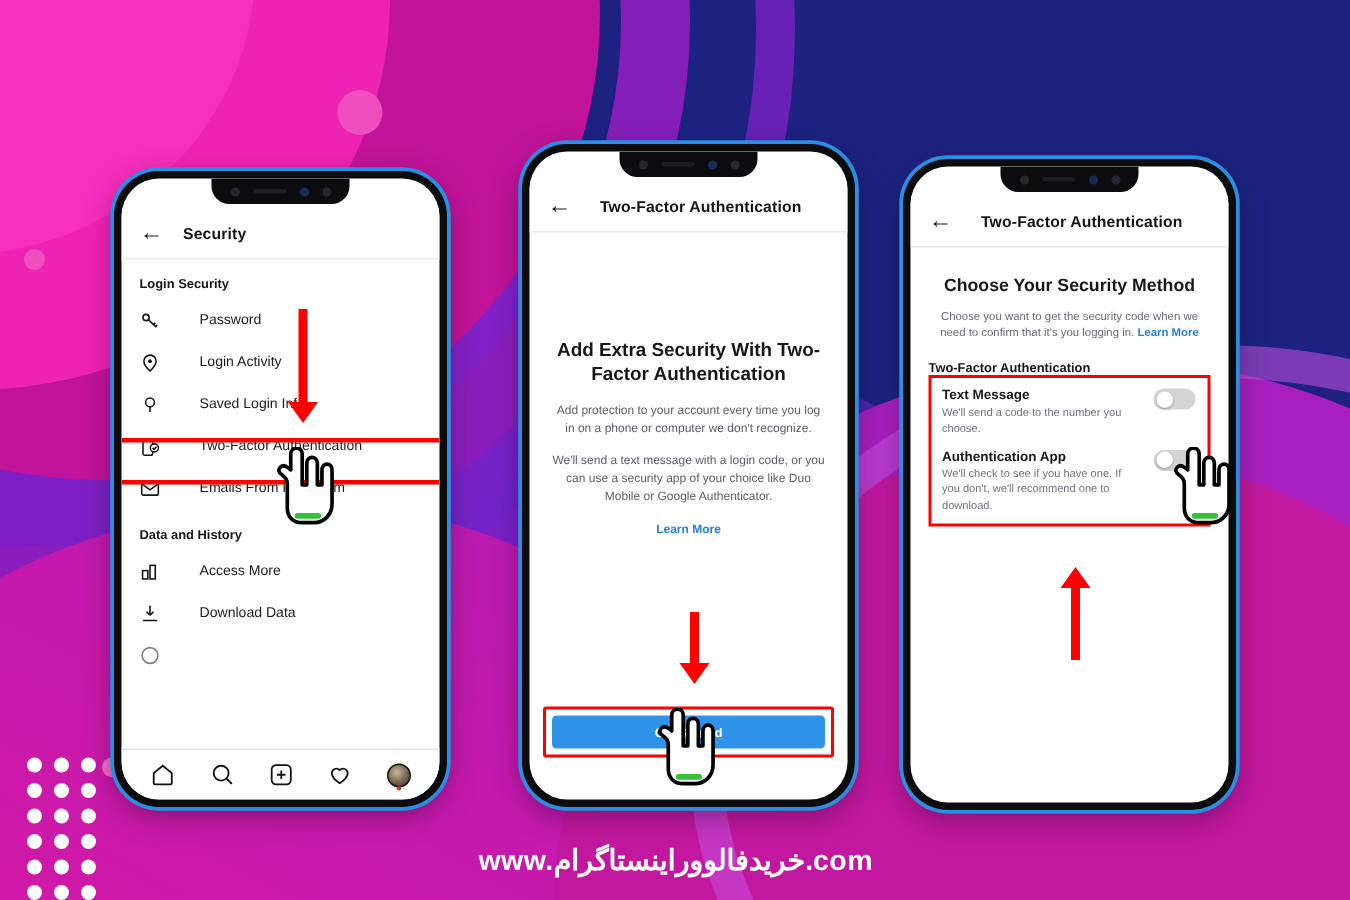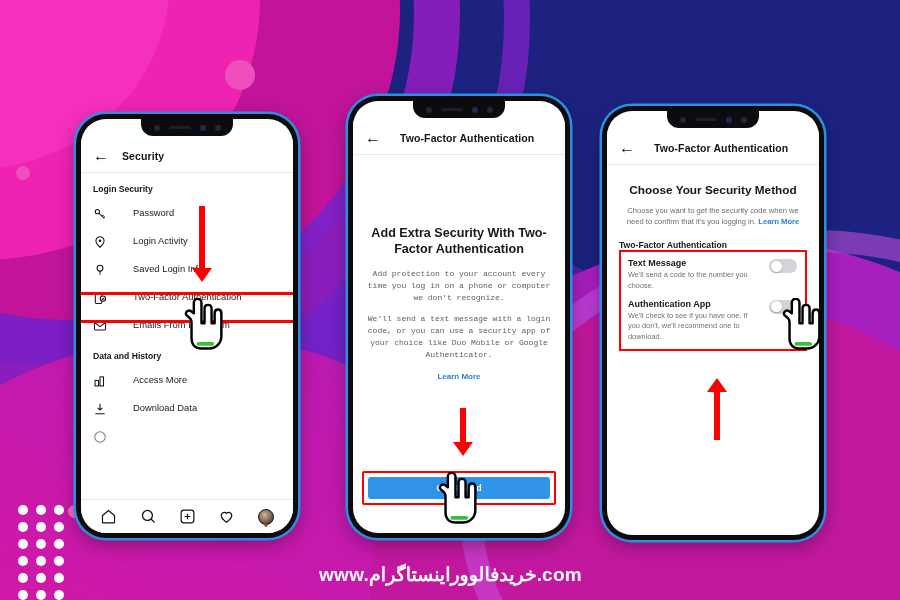--- a/index.html
+++ b/index.html
@@ -90,21 +90,21 @@
   .tabbar .ti svg { width:100%; height:100%; }
   .avatar { width:16px; height:16px; border-radius:50%;
     background:radial-gradient(circle at 40% 35%,#cdb69a,#6b5a45 62%,#2b2520);
     border:1.5px solid #111; position:relative; }
   .avatar:after { content:""; position:absolute; left:50%; bottom:-3px; transform:translateX(-50%);
     width:3px; height:3px; background:#c0392b; border-radius:50%; }
 
   
   .p2wrap { padding:0 14px; text-align:center; }
   .p2-title { margin-top:70px; font-size:12.6px; font-weight:bold; color:#17171c; line-height:1.28; }
-  .p2-p { margin-top:11px; font-size:8px; color:#5d5d66; line-height:1.5;font-family:Liberation Mono, monospace; }
+  .p2-p { margin-top:11px; font-size:8px; color:#5d5d66; line-height:1.5; }
   .p2-p.second { margin-top:9px; }
   .learn { display:inline-block; margin-top:11px; font-size:8px; color:#2a7fd4; font-weight:bold; }
   .cta-wrap { position:absolute; left:9px; right:9px; bottom:28px; border:2.5px solid #ff0000;
     padding:4px; border-radius:2px; z-index:14; }
   .cta { background:#2f94e8; color:#fff; font-size:8.4px; font-weight:bold;
     text-align:center; padding:6px 0; border-radius:3px; }
 
   
   .p3wrap { padding:0 12px; }
   .p3-title { margin-top:18px; text-align:center; font-size:11.8px; font-weight:bold; color:#17171c; }

